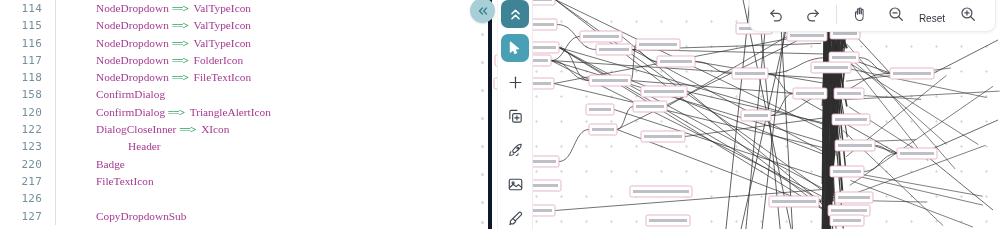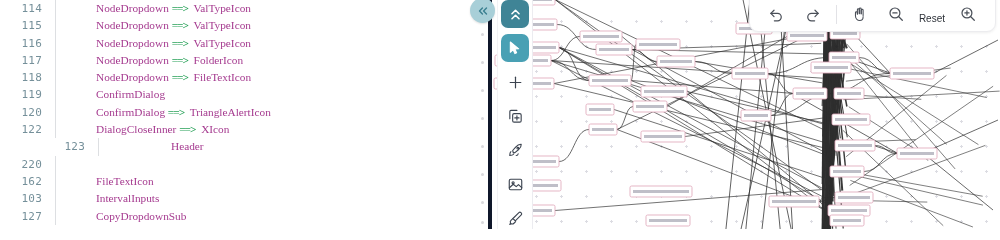--- a/index.html
+++ b/index.html
@@ -124,27 +124,27 @@
 
 <div id="app">
 
   <div id="code-panel">
     <div id="code-lines">
         <div class="cline"><span class="lnum" style="color: rgb(117, 144, 154);">114</span><span class="gutter-gap"></span><span class="gutter-bar"></span><span class="codetext"><span class="indent"></span><span class="tok-comp" style="color: rgb(165, 58, 143);">NodeDropdown</span> <span class="tok-arrow" style="color: rgb(42, 162, 90);">==&gt;</span>  <span class="tok-comp" style="color: rgb(165, 58, 143);">ValTypeIcon</span></span></div>
         <div class="cline"><span class="lnum" style="color: rgb(117, 144, 154);">115</span><span class="gutter-gap"></span><span class="gutter-bar"></span><span class="codetext"><span class="indent"></span><span class="tok-comp" style="color: rgb(165, 58, 143);">NodeDropdown</span> <span class="tok-arrow" style="color: rgb(42, 162, 90);">==&gt;</span>  <span class="tok-comp" style="color: rgb(165, 58, 143);">ValTypeIcon</span></span></div>
         <div class="cline"><span class="lnum" style="color: rgb(117, 144, 154);">116</span><span class="gutter-gap"></span><span class="gutter-bar"></span><span class="codetext"><span class="indent"></span><span class="tok-comp" style="color: rgb(165, 58, 143);">NodeDropdown</span> <span class="tok-arrow" style="color: rgb(42, 162, 90);">==&gt;</span>  <span class="tok-comp" style="color: rgb(165, 58, 143);">ValTypeIcon</span></span></div>
         <div class="cline"><span class="lnum" style="color: rgb(117, 144, 154);">117</span><span class="gutter-gap"></span><span class="gutter-bar"></span><span class="codetext"><span class="indent"></span><span class="tok-comp" style="color: rgb(165, 58, 143);">NodeDropdown</span> <span class="tok-arrow" style="color: rgb(42, 162, 90);">==&gt;</span>  <span class="tok-comp" style="color: rgb(165, 58, 143);">FolderIcon</span></span></div>
         <div class="cline"><span class="lnum" style="color: rgb(117, 144, 154);">118</span><span class="gutter-gap"></span><span class="gutter-bar"></span><span class="codetext"><span class="indent"></span><span class="tok-comp" style="color: rgb(165, 58, 143);">NodeDropdown</span> <span class="tok-arrow" style="color: rgb(42, 162, 90);">==&gt;</span>  <span class="tok-comp" style="color: rgb(165, 58, 143);">FileTextIcon</span></span></div>
-        <div class="cline"><span class="lnum" style="color: rgb(117, 144, 154);">119</span><span class="gutter-gap"></span><span class="gutter-bar"></span><span class="codetext"><span class="indent"></span><span class="tok-comp" style="color: rgb(165, 58, 143);">ConfirmDialog</span></span></div>
+        <div class="cline"><span class="lnum" style="color: rgb(117, 144, 154);">158</span><span class="gutter-gap"></span><span class="gutter-bar"></span><span class="codetext"><span class="indent"></span><span class="tok-comp" style="color: rgb(165, 58, 143);">ConfirmDialog</span></span></div>
         <div class="cline"><span class="lnum" style="color: rgb(117, 144, 154);">120</span><span class="gutter-gap"></span><span class="gutter-bar"></span><span class="codetext"><span class="indent"></span><span class="tok-comp" style="color: rgb(165, 58, 143);">ConfirmDialog</span> <span class="tok-arrow" style="color: rgb(42, 162, 90);">==&gt;</span>  <span class="tok-comp" style="color: rgb(165, 58, 143);">TriangleAlertIcon</span></span></div>
         <div class="cline"><span class="lnum" style="color: rgb(117, 144, 154);">122</span><span class="gutter-gap"></span><span class="gutter-bar"></span><span class="codetext"><span class="indent"></span><span class="tok-comp" style="color: rgb(165, 58, 143);">DialogCloseInner</span> <span class="tok-arrow" style="color: rgb(42, 162, 90);">==&gt;</span>  <span class="tok-comp" style="color: rgb(165, 58, 143);">XIcon</span></span></div>
-        <div class="cline"><span class="lnum" style="color: rgb(117, 144, 154); padding-left: 43px;">123</span><span class="gutter-gap"></span><span class="gutter-bar"></span><span class="codetext"><span class="indent"></span><span class="tok-comp" style="color: rgb(165, 58, 143); padding-left: 32px;">Header</span></span></div>
-        <div class="cline"><span class="lnum" style="color: rgb(117, 144, 154);">220</span><span class="gutter-gap"></span><span class="gutter-bar"></span></div>
-        <div class="cline"><span class="lnum" style="color: rgb(117, 144, 154);">162</span><span class="gutter-gap"></span><span class="gutter-bar"></span><span class="codetext"><span class="indent"></span><span class="tok-comp" style="color: rgb(165, 58, 143);">FileTextIcon</span></span></div>
-        <div class="cline"><span class="lnum" style="color: rgb(117, 144, 154);">103</span><span class="gutter-gap"></span><span class="gutter-bar"></span><span class="codetext"><span class="indent"></span><span class="tok-comp" style="color: rgb(165, 58, 143);">IntervalInputs</span></span></div>
+        <div class="cline"><span class="lnum" style="color: rgb(117, 144, 154);">123</span><span class="gutter-gap"></span><span class="gutter-bar"></span><span class="codetext"><span class="indent"></span><span class="tok-comp" style="color: rgb(165, 58, 143); padding-left: 32px;">Header</span></span></div>
+        <div class="cline"><span class="lnum" style="color: rgb(117, 144, 154);">220</span><span class="gutter-gap"></span><span class="gutter-bar"></span><span class="codetext"><span class="indent"></span><span class="tok-comp" style="color: rgb(165, 58, 143);">Badge</span></span></div>
+        <div class="cline"><span class="lnum" style="color: rgb(117, 144, 154);">217</span><span class="gutter-gap"></span><span class="gutter-bar"></span><span class="codetext"><span class="indent"></span><span class="tok-comp" style="color: rgb(165, 58, 143);">FileTextIcon</span></span></div>
+        <div class="cline"><span class="lnum" style="color: rgb(117, 144, 154);">126</span><span class="gutter-gap"></span><span class="gutter-bar"></span></div>
         <div class="cline"><span class="lnum" style="color: rgb(117, 144, 154);">127</span><span class="gutter-gap"></span><span class="gutter-bar"></span><span class="codetext"><span class="indent"></span><span class="tok-comp" style="color: rgb(165, 58, 143);">CopyDropdownSub</span></span></div>
       </div>
 
     <div id="code-scroll">
       <div class="sb-dot" style="top:2px"></div>
       <div class="sb-dot" style="top:30px"></div>
       <div class="sb-dot" style="top:58px"></div>
       <div class="sb-dot" style="top:86px"></div>
       <div class="sb-dot" style="top:114px"></div>
       <div class="sb-dot" style="top:142px"></div>

